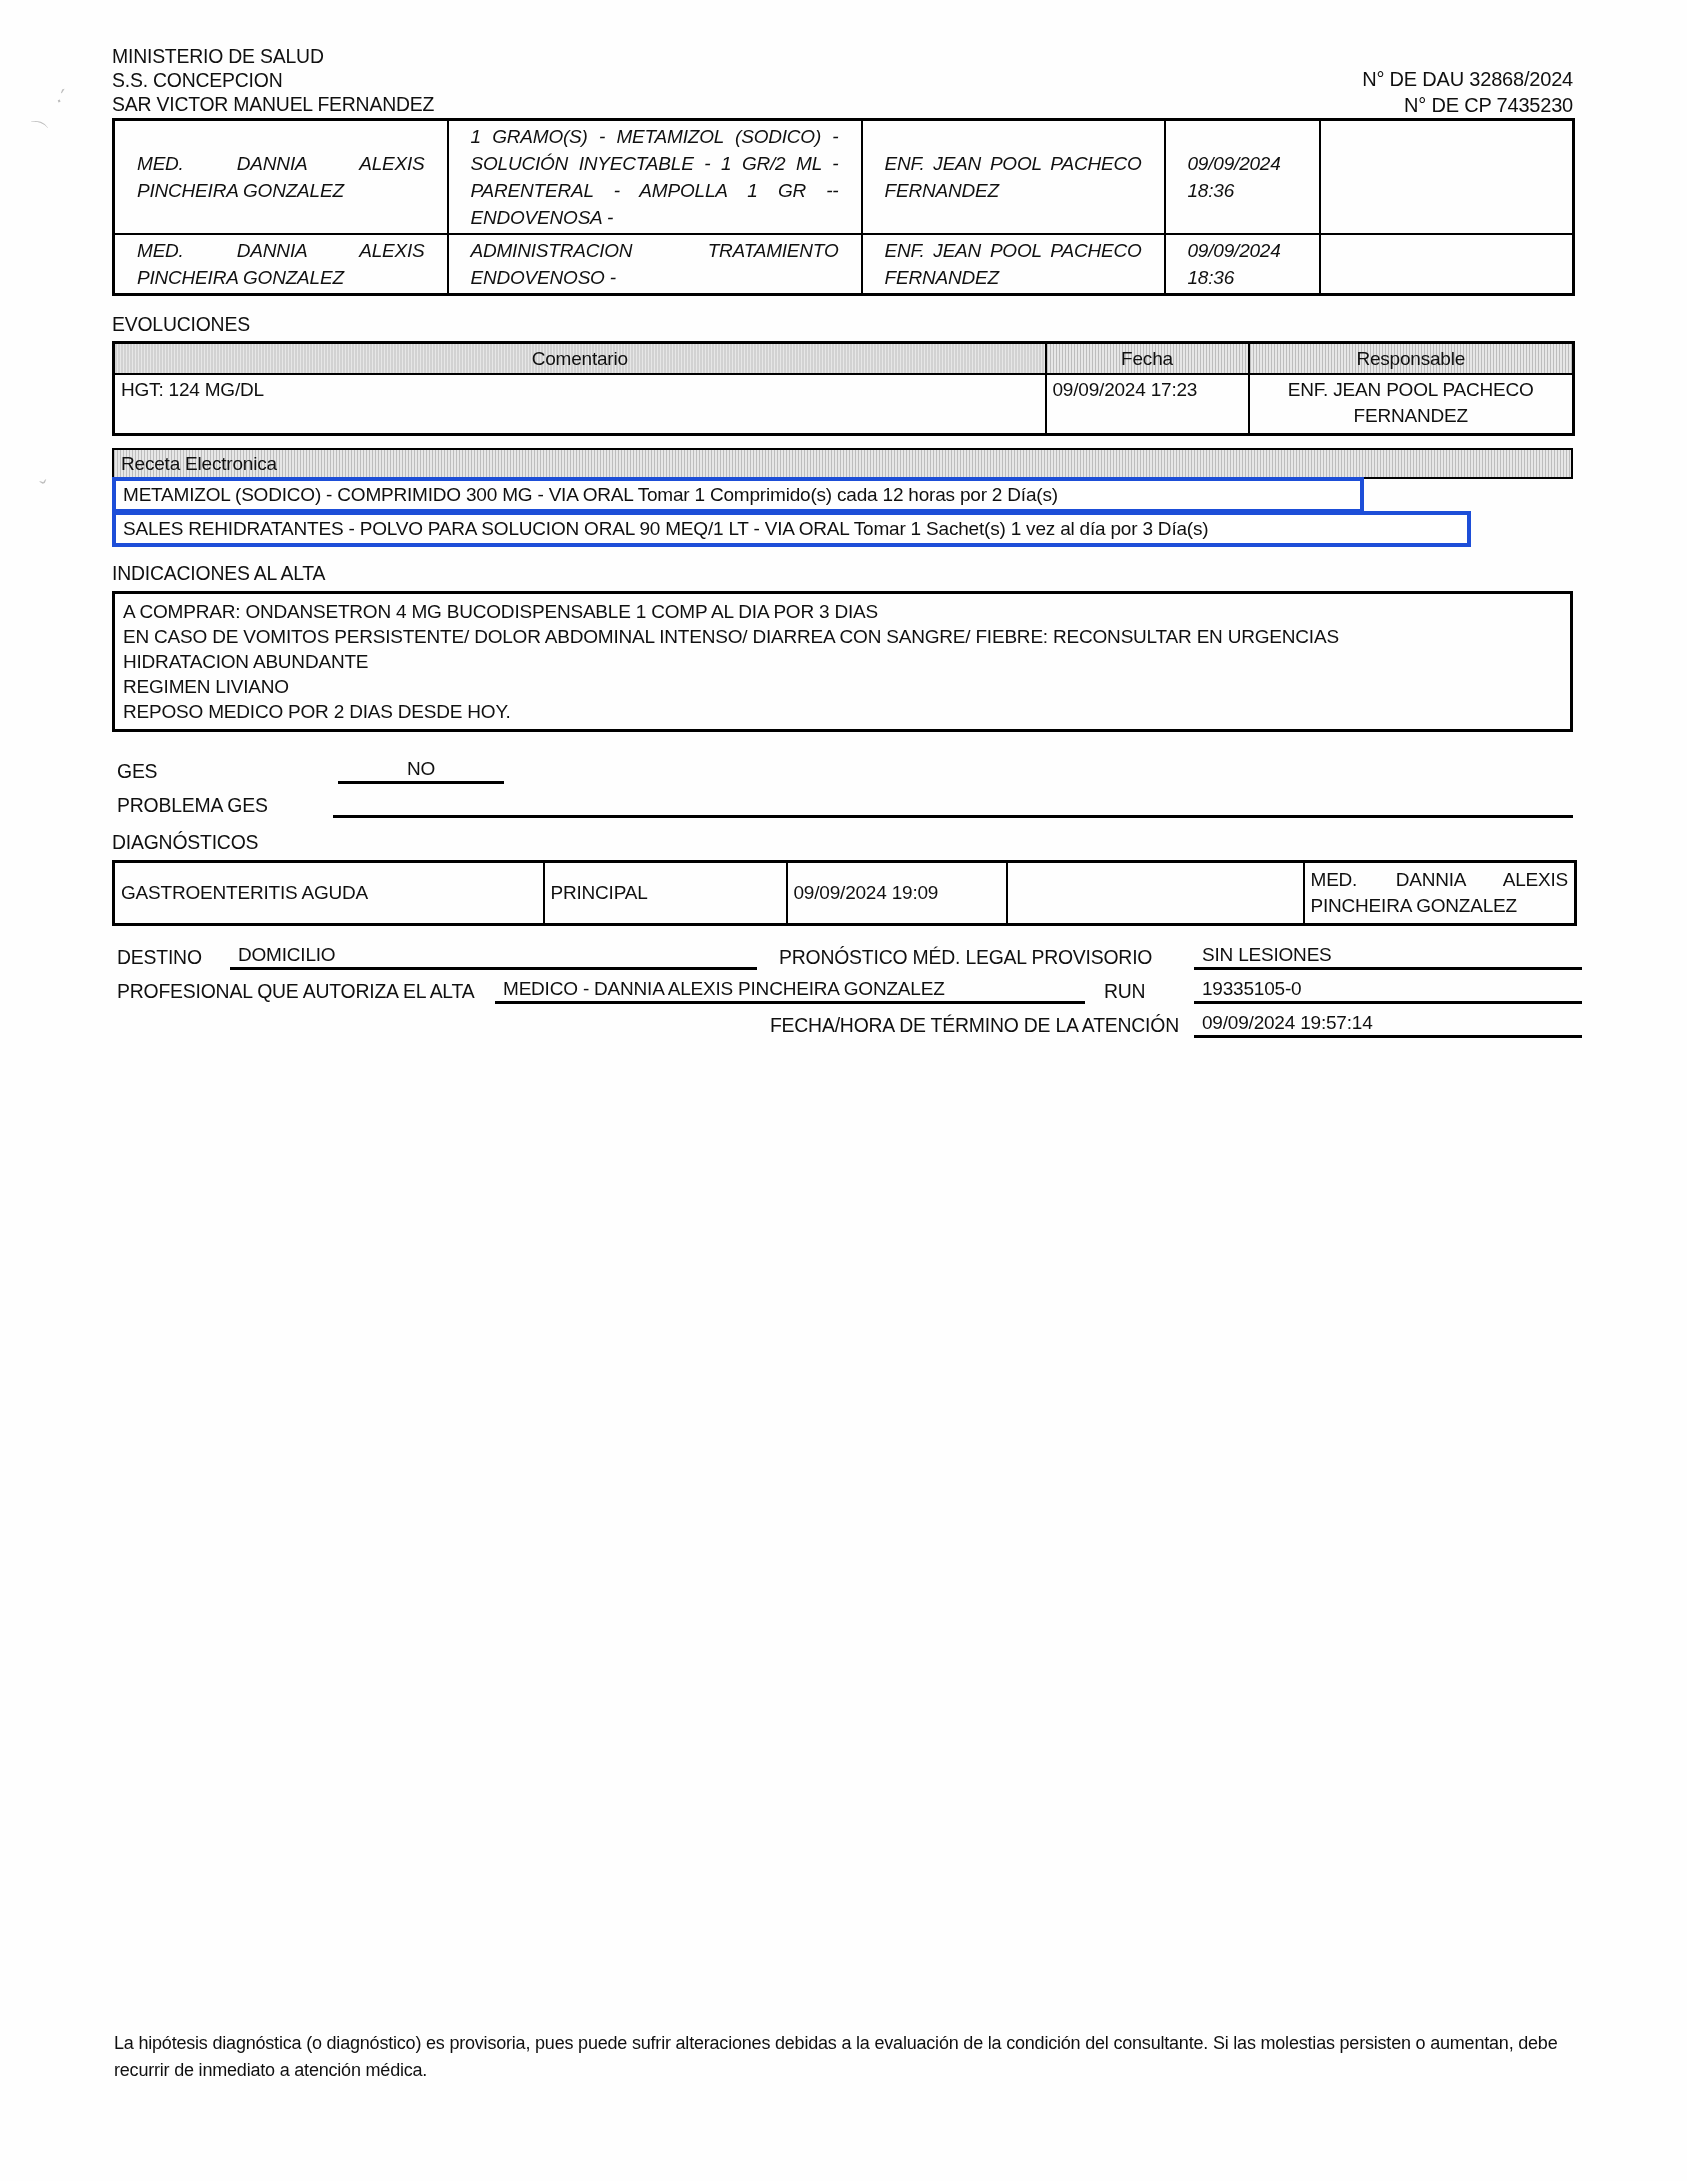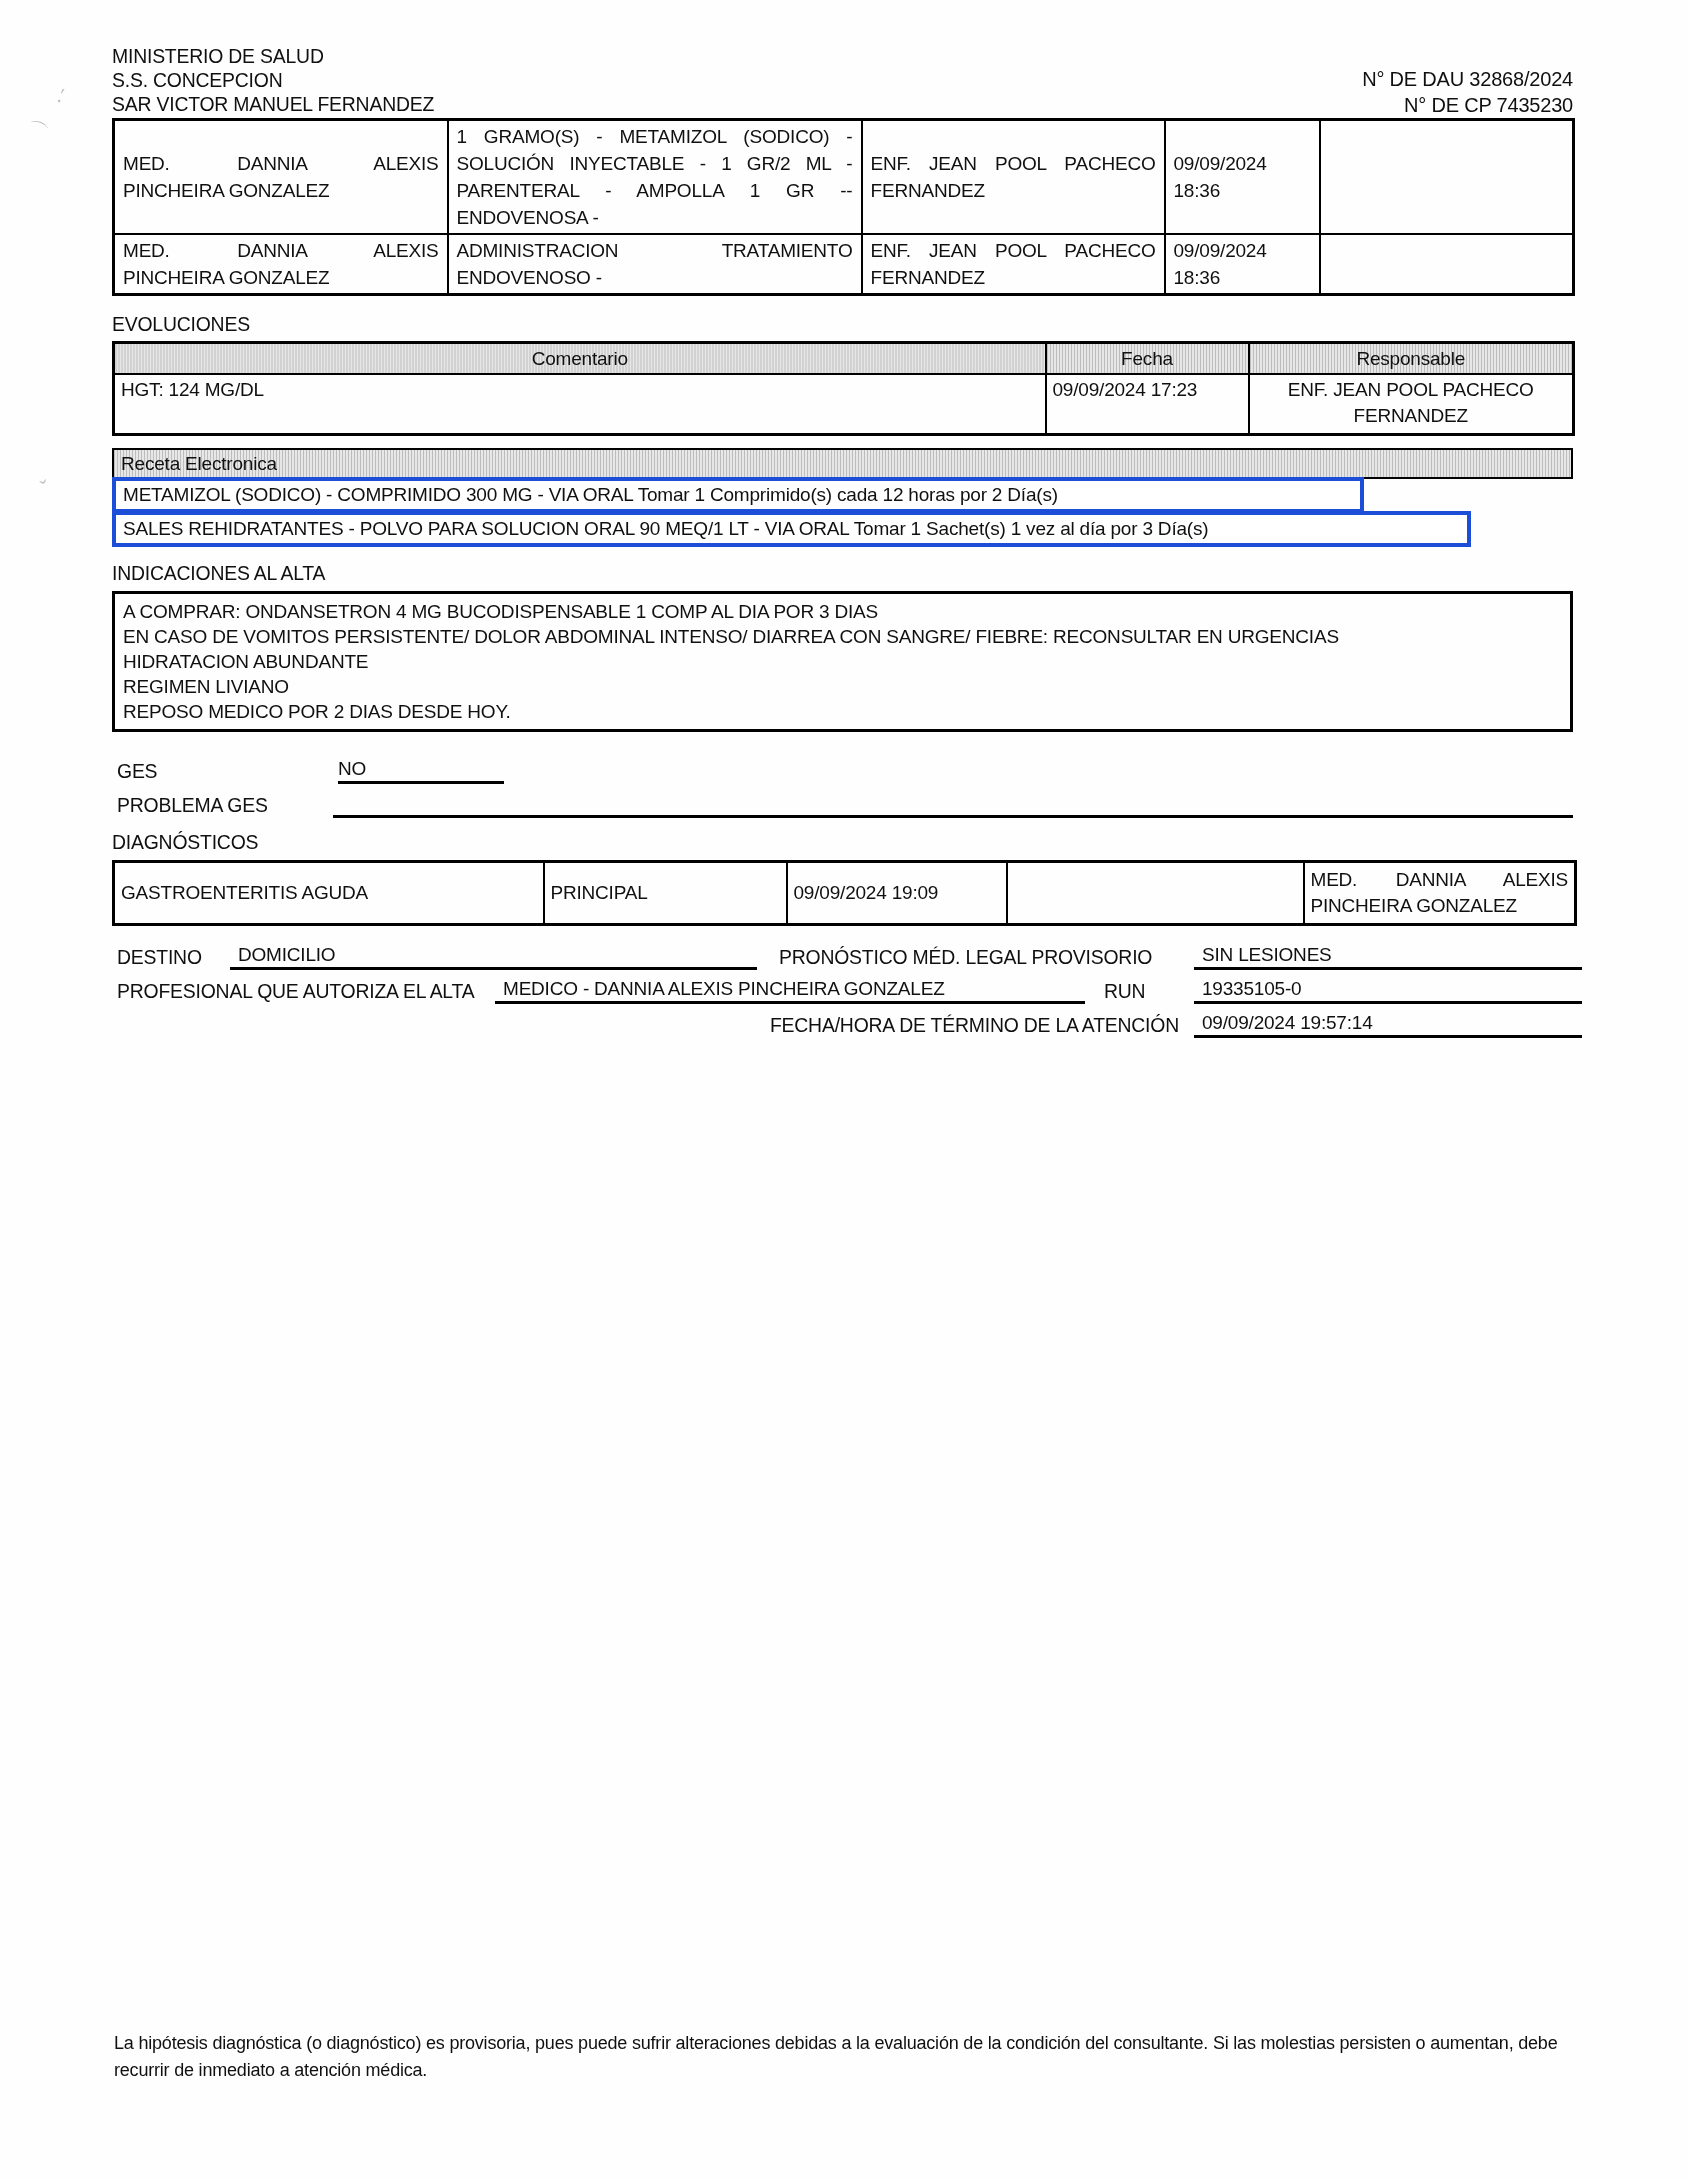--- a/index.html
+++ b/index.html
@@ -26,21 +26,21 @@
   td,th{border:2px solid #000;font-size:19px;font-weight:normal;overflow:hidden;}
   table{border:3px solid #000;}
   .hatch{
     background:repeating-linear-gradient(90deg,#bdbdbd 0 1px,#e7e7e7 1px 3px);
   }
   .jl{text-align:justify;text-align-last:justify;}
   .ll{text-align:left;}
   .cl{text-align:center;}
 
   
-  .orders td{padding:2px 8px;line-height:27px;vertical-align:middle;}
+  .orders td{padding:2px 22px;line-height:27px;vertical-align:middle;font-style:italic;}
   .orders .c-detail{vertical-align:top;}
 
   
   .sec-label{font-size:19.4px;line-height:24px;margin-top:16px;}
 
   
   .evo{margin-top:5px;}
   .evo th{height:27px;text-align:center;font-size:19px;}
   .evo td{padding:2px 6px;line-height:26px;vertical-align:top;height:54px;}
 
@@ -188,21 +188,21 @@
     <div class="indic-box">
       <div>A COMPRAR: ONDANSETRON 4 MG BUCODISPENSABLE 1 COMP AL DIA POR 3 DIAS</div>
       <div>EN CASO DE VOMITOS PERSISTENTE/ DOLOR ABDOMINAL INTENSO/ DIARREA CON SANGRE/ FIEBRE: RECONSULTAR EN URGENCIAS</div>
       <div>HIDRATACION ABUNDANTE</div>
       <div>REGIMEN LIVIANO</div>
       <div>REPOSO MEDICO POR 2 DIAS DESDE HOY.</div>
     </div>
 
     <div class="field-row" style="margin-top:24px;">
       <span class="lbl" style="left:5px;">GES</span>
-      <span class="uline" style="left:226px;width:166px;padding-left:0;">NO</span>
+      <span class="uline" style="left:226px;width:166px;text-align:center;padding-left:0;">NO</span>
     </div>
     <div class="field-row">
       <span class="lbl" style="left:5px;">PROBLEMA GES</span>
       <span class="uline" style="left:221px;width:1240px;"></span>
     </div>
 
     <div class="sec-label" style="margin-top:6px;">DIAGNÓSTICOS</div>
     <table class="diag">
       <colgroup>
         <col style="width:430px">

